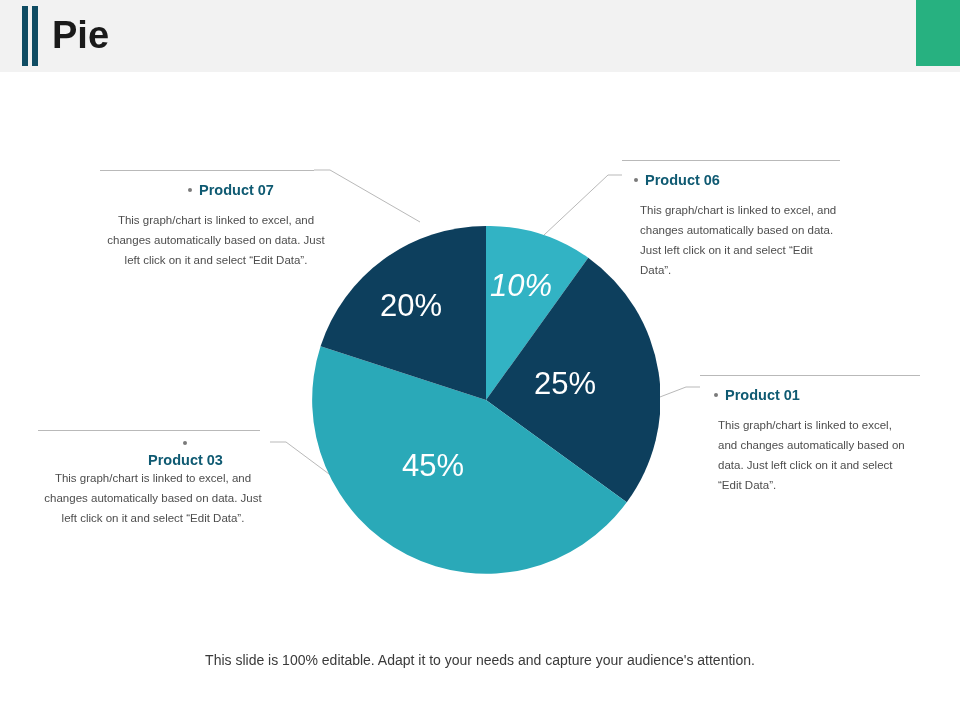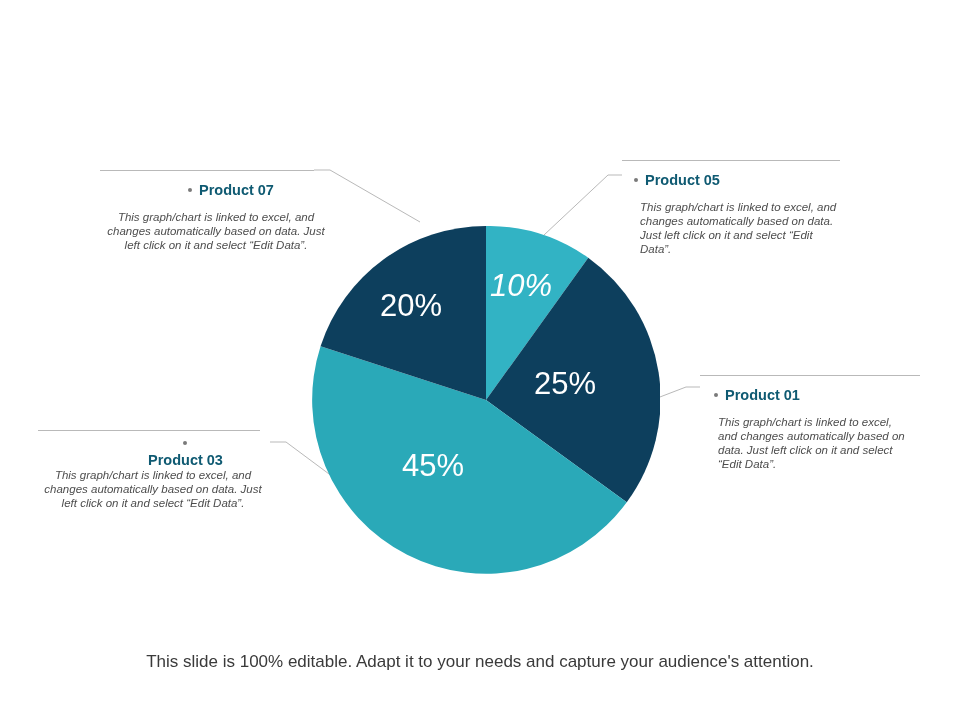--- a/index.html
+++ b/index.html
@@ -118,23 +118,22 @@
   }
   .callout-title {
     font-size: 14.5px;
     font-weight: bold;
     color: #0f5a72;
     white-space: nowrap;
   }
   .callout-body {
     position: absolute;
     font-size: 11.5px;
-    line-height: 14px;
+    line-height: 20px;
     color: #4d4d4d;
-    font-style: italic;
   }
 
   
   #callout-product-04 { left: 100px; top: 170px; width: 232px; height: 120px; }
   #callout-product-04 .rule { width: 214px; }
   #callout-product-04 .title-row { left: 88px; top: 12px; }
   #callout-product-04 .callout-body { left: 0px; top: 40px; width: 232px; text-align: center; }
 
   
   #callout-product-03 { left: 38px; top: 430px; width: 232px; height: 120px; }
@@ -162,29 +161,34 @@
     pointer-events: none;
   }
 
   
   .footer-note {
     position: absolute;
     left: 0;
     top: 652px;
     width: 960px;
     text-align: center;
-    font-size: 17px;
+    font-size: 14px;
     color: #3a3a3a;
   }
 </style>
 </head>
 <body>
 
 <div class="slide">
 
+  <div class="header">
+    <div class="header-accent-left"></div>
+    <div class="header-accent-right"></div>
+    <div class="header-title">Pie</div>
+  </div>
   <div class="header-underline"></div>
 
   <svg class="leaders" viewBox="0 0 960 720">
     <polyline points="314,170 330,170 420,222" fill="none" stroke="#b9b9b9" stroke-width="1"></polyline>
     <polyline points="622,175 608,175 544,235" fill="none" stroke="#b9b9b9" stroke-width="1"></polyline>
     <polyline points="700,387 686,387 626,410" fill="none" stroke="#b9b9b9" stroke-width="1"></polyline>
     <polyline points="270,442 286,442 364,500" fill="none" stroke="#b9b9b9" stroke-width="1"></polyline>
   </svg>
 
   <div class="pie-wrap">
@@ -219,21 +223,21 @@
       <span class="bullet"></span>
       <span class="callout-title">Product 03</span>
     </div>
     <div class="callout-body">This graph/chart is linked to excel, and changes automatically based on data. Just left click on it and select “Edit Data”.</div>
   </div>
 
   <div class="callout" id="callout-product-01">
     <div class="rule"></div>
     <div class="title-row">
       <span class="bullet"></span>
-      <span class="callout-title">Product 05</span>
+      <span class="callout-title">Product 06</span>
     </div>
     <div class="callout-body">This graph/chart is linked to excel, and changes automatically based on data. Just left click on it and select “Edit Data”.</div>
   </div>
 
   <div class="callout" id="callout-product-02">
     <div class="rule"></div>
     <div class="title-row">
       <span class="bullet"></span>
       <span class="callout-title">Product 01</span>
     </div>

